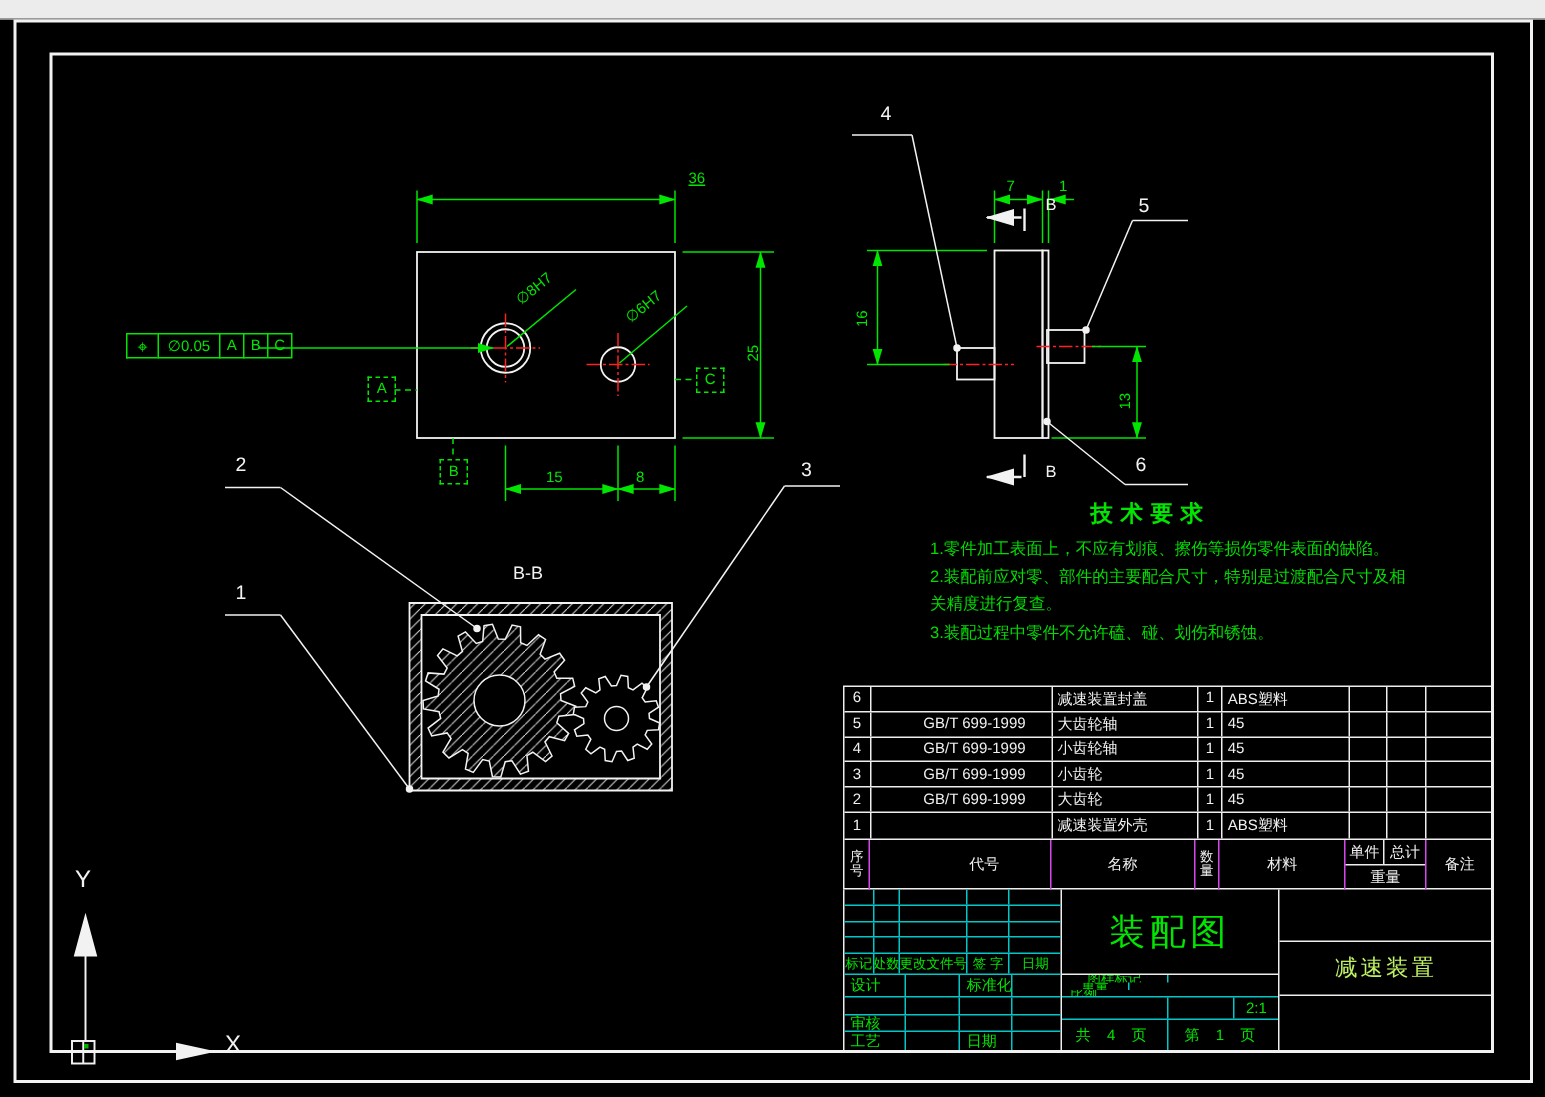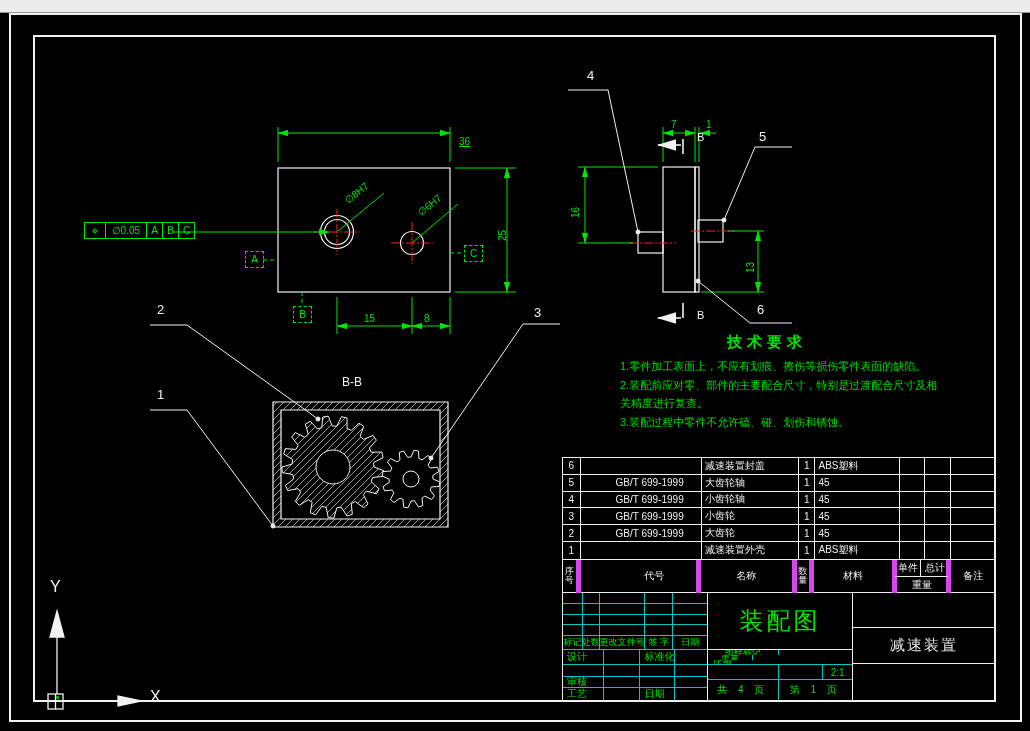--- a/index.html
+++ b/index.html
@@ -31,21 +31,21 @@
   .bom-row>div:last-child{border-right:none;}
   .c1{width:19px;justify-content:center;padding-left:0!important;}
   .c2{width:97px;margin-left:32px;}
   .c3{width:105px;}
   .c4{width:18px;justify-content:center;padding-left:0!important;}
   .c5{width:92px;}
   .c6{width:26px;}
   .c7{width:28px;}
   .c8{width:48px;}
   .bom-head{display:flex;height:34px;box-sizing:border-box;font-size:10px;}
-  .bom-head>div{box-sizing:border-box;border-right:5px solid #d946ef;display:flex;align-items:center;justify-content:center;text-align:center;}
+  .bom-head>div{box-sizing:border-box;border-right:1px solid #d946ef;display:flex;align-items:center;justify-content:center;text-align:center;}
   .bom-head>div:last-child{border-right:none;}
   .vstack{width:12px;word-break:break-all;line-height:9px;font-size:9px;text-align:center;}
   .wcomp{width:54px;display:flex;flex-direction:column;border-right:1px solid #eee;box-sizing:border-box;}
   .wcomp .half{display:flex;height:17px;box-sizing:border-box;border-bottom:1px solid #eee;}
   .wcomp .half>div{box-sizing:border-box;display:flex;align-items:center;justify-content:center;}
   .wcomp .u{width:26px;border-right:1px solid #eee;}
   .wcomp .t{width:27px;}
   .wcomp .w{height:16px;display:flex;align-items:center;justify-content:center;}
   
   .tblock{position:absolute;left:562px;top:593px;width:434px;height:108px;box-sizing:border-box;
@@ -71,21 +71,21 @@
   .mw1{width:71px;}.mw2{width:45px;}.mw3{width:29px;}
   .gridcells{display:flex;width:71px;box-sizing:border-box;border-right:1px solid #00c8c8;}
   .gridcells>div{width:17.75px;box-sizing:border-box;border-right:1px solid #00c8c8;}
   .gridcells>div:last-child{border-right:none;}
   .pg1{width:71px;letter-spacing:4px;}
   .pg2{width:74px;letter-spacing:4px;border-right:none!important;}
   .tb-right{width:144px;display:flex;flex-direction:column;}
   .tb-right>div{box-sizing:border-box;}
   .pr-top{height:35px;border-bottom:1px solid #eee;}
   .pr-name{height:37px;border-bottom:1px solid #eee;display:flex;align-items:center;justify-content:center;
-           font-size:15px;letter-spacing:2px;color:#e5e5e5;}
+           font-size:15px;letter-spacing:2px;color:#bef264;}
   .pr-bot{height:36px;}
 </style>
 </head>
 <body>
 
 <div id="canvas">
   <div id="topstrip"></div>
 
   <svg width="1030" height="731" viewBox="0 0 1030 731">
     <defs>
@@ -217,21 +217,21 @@
       <line x1="57" y1="637" x2="57" y2="694"></line>
       <polygon points="57,611 64,637 50,637" fill="#f2f2f2"></polygon>
       <rect x="48" y="694" width="15" height="15"></rect>
       <line x1="55.5" y1="694" x2="55.5" y2="709"></line>
       <line x1="63" y1="701" x2="118" y2="701"></line>
       <polygon points="141,701 118,696 118,706" fill="#f2f2f2"></polygon>
       <rect x="56" y="696" width="3" height="3" stroke="none" fill="#00b000"></rect>
     </g>
   </svg>
 
-  <span class="gtext" style="left:459px;top:136px;text-decoration:underline;">36</span>
+  <span class="gtext" style="left:459px;top:114px;text-decoration:underline;">36</span>
   <span class="gtext rot90" style="left:497px;top:241px;">25</span>
   <span class="gtext" style="left:364px;top:313px;">15</span>
   <span class="gtext" style="left:424px;top:313px;">8</span>
   <span class="gtext rot39" style="left:346px;top:196px;">∅8H7</span>
   <span class="gtext rot39" style="left:419px;top:208px;">∅6H7</span>
 
   <div class="fcf">
     <div class="sym">⌖</div>
     <div class="tol">∅0.05</div>
     <div class="dat">A</div>

